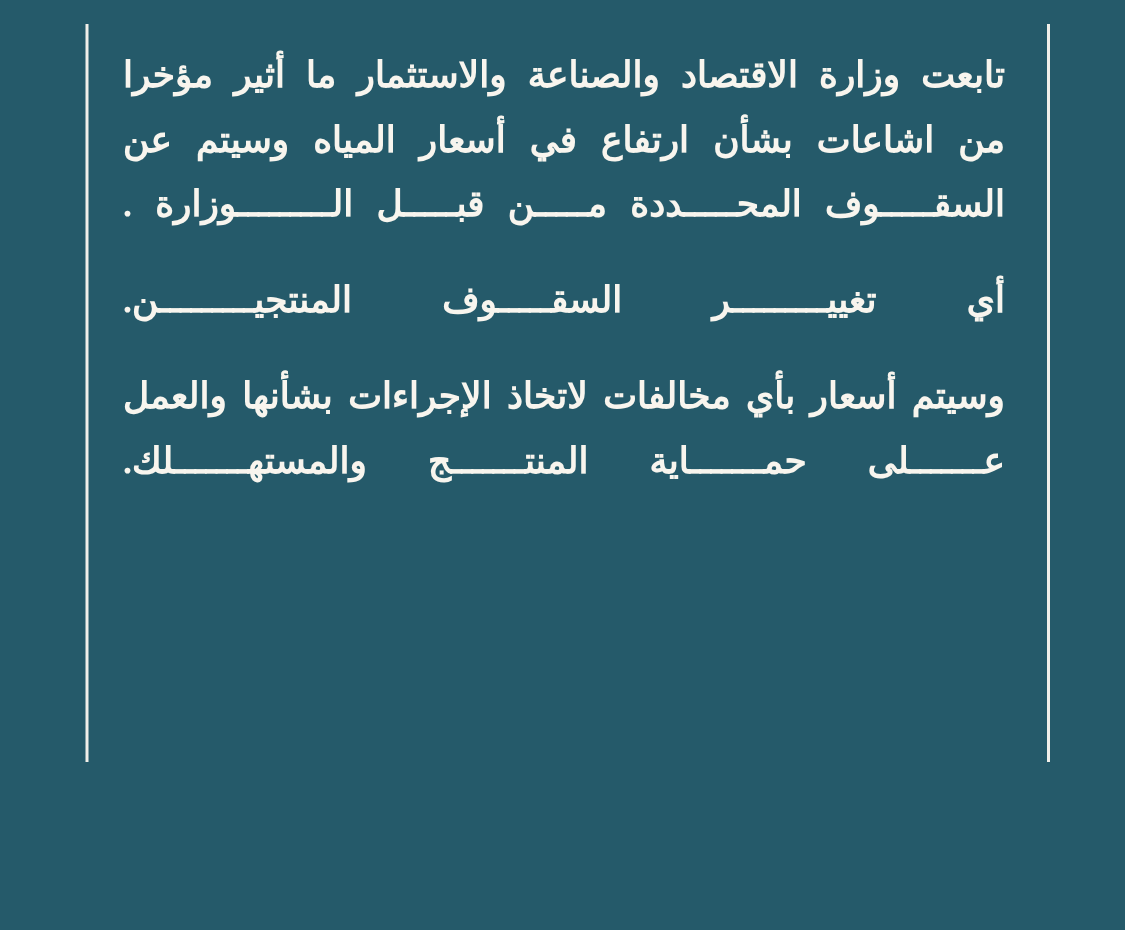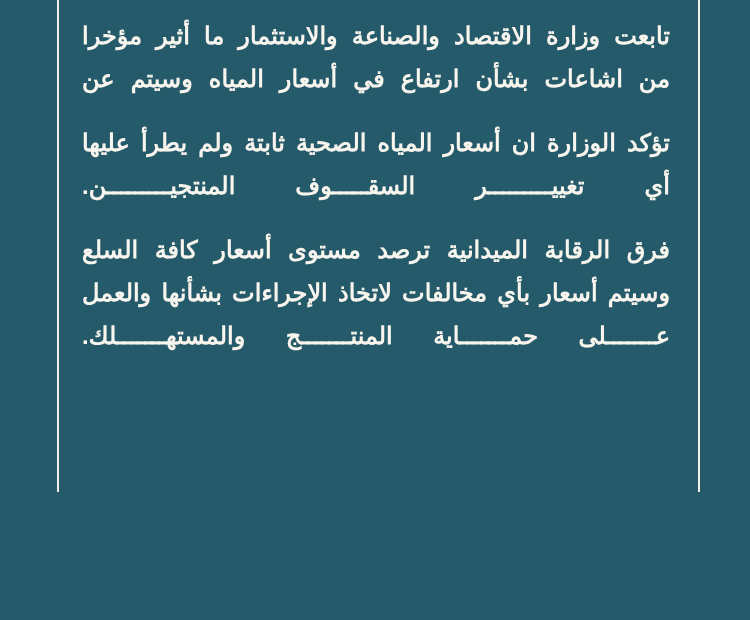--- a/index.html
+++ b/index.html
@@ -6,21 +6,22 @@
     margin: 0;
     padding: 0;
     background: #255A6A;
   }
   .canvas {
     position: relative;
     width: 750px;
     height: 492px;
     background: #255A6A;
     overflow: hidden;
-    font-family: Liberation Sans, sans-serif;
+    font-family: Liberation Serif, serif;
+    margin-top: 16px;
   }
   .vline {
     position: absolute;
     top: 0;
     bottom: 0;
     width: 2px;
     background: #F1EFE9;
   }
   .vline-left  { left: 57px; }
   .vline-right { left: 698px; }
@@ -51,27 +52,26 @@
 <div class="canvas">
 
   <div class="vline vline-left"></div>
   <div class="vline vline-right"></div>
 
   <div class="content" dir="rtl">
 
     <div class="para">
       <div class="line">تابعت وزارة الاقتصاد والصناعة والاستثمار ما أثير مؤخرا</div>
       <div class="line">من اشاعات بشأن ارتفاع في أسعار المياه وسيتم عن</div>
+      <div class="line">السقـــــوف المحـــــددة مـــــن قبـــــل الـــــــــوزارة .</div>
     </div>
 
     <div class="para">
-      <div class="line">تؤكد الوزارة ان أسعار المياه الصحية ثابتة ولم يطرأ عليها</div>
       <div class="line">أي تغييـــــــــر السقـــــوف المنتجيـــــــــن.</div>
     </div>
 
     <div class="para">
-      <div class="line">فرق الرقابة الميدانية ترصد مستوى أسعار كافة السلع</div>
       <div class="line">وسيتم أسعار بأي مخالفات لاتخاذ الإجراءات بشأنها والعمل</div>
       <div class="line">عـــــــلى حمـــــــاية المنتـــــــج والمستهـــــــلك.</div>
     </div>
 
   </div>
 </div>
 
 </body></html>

